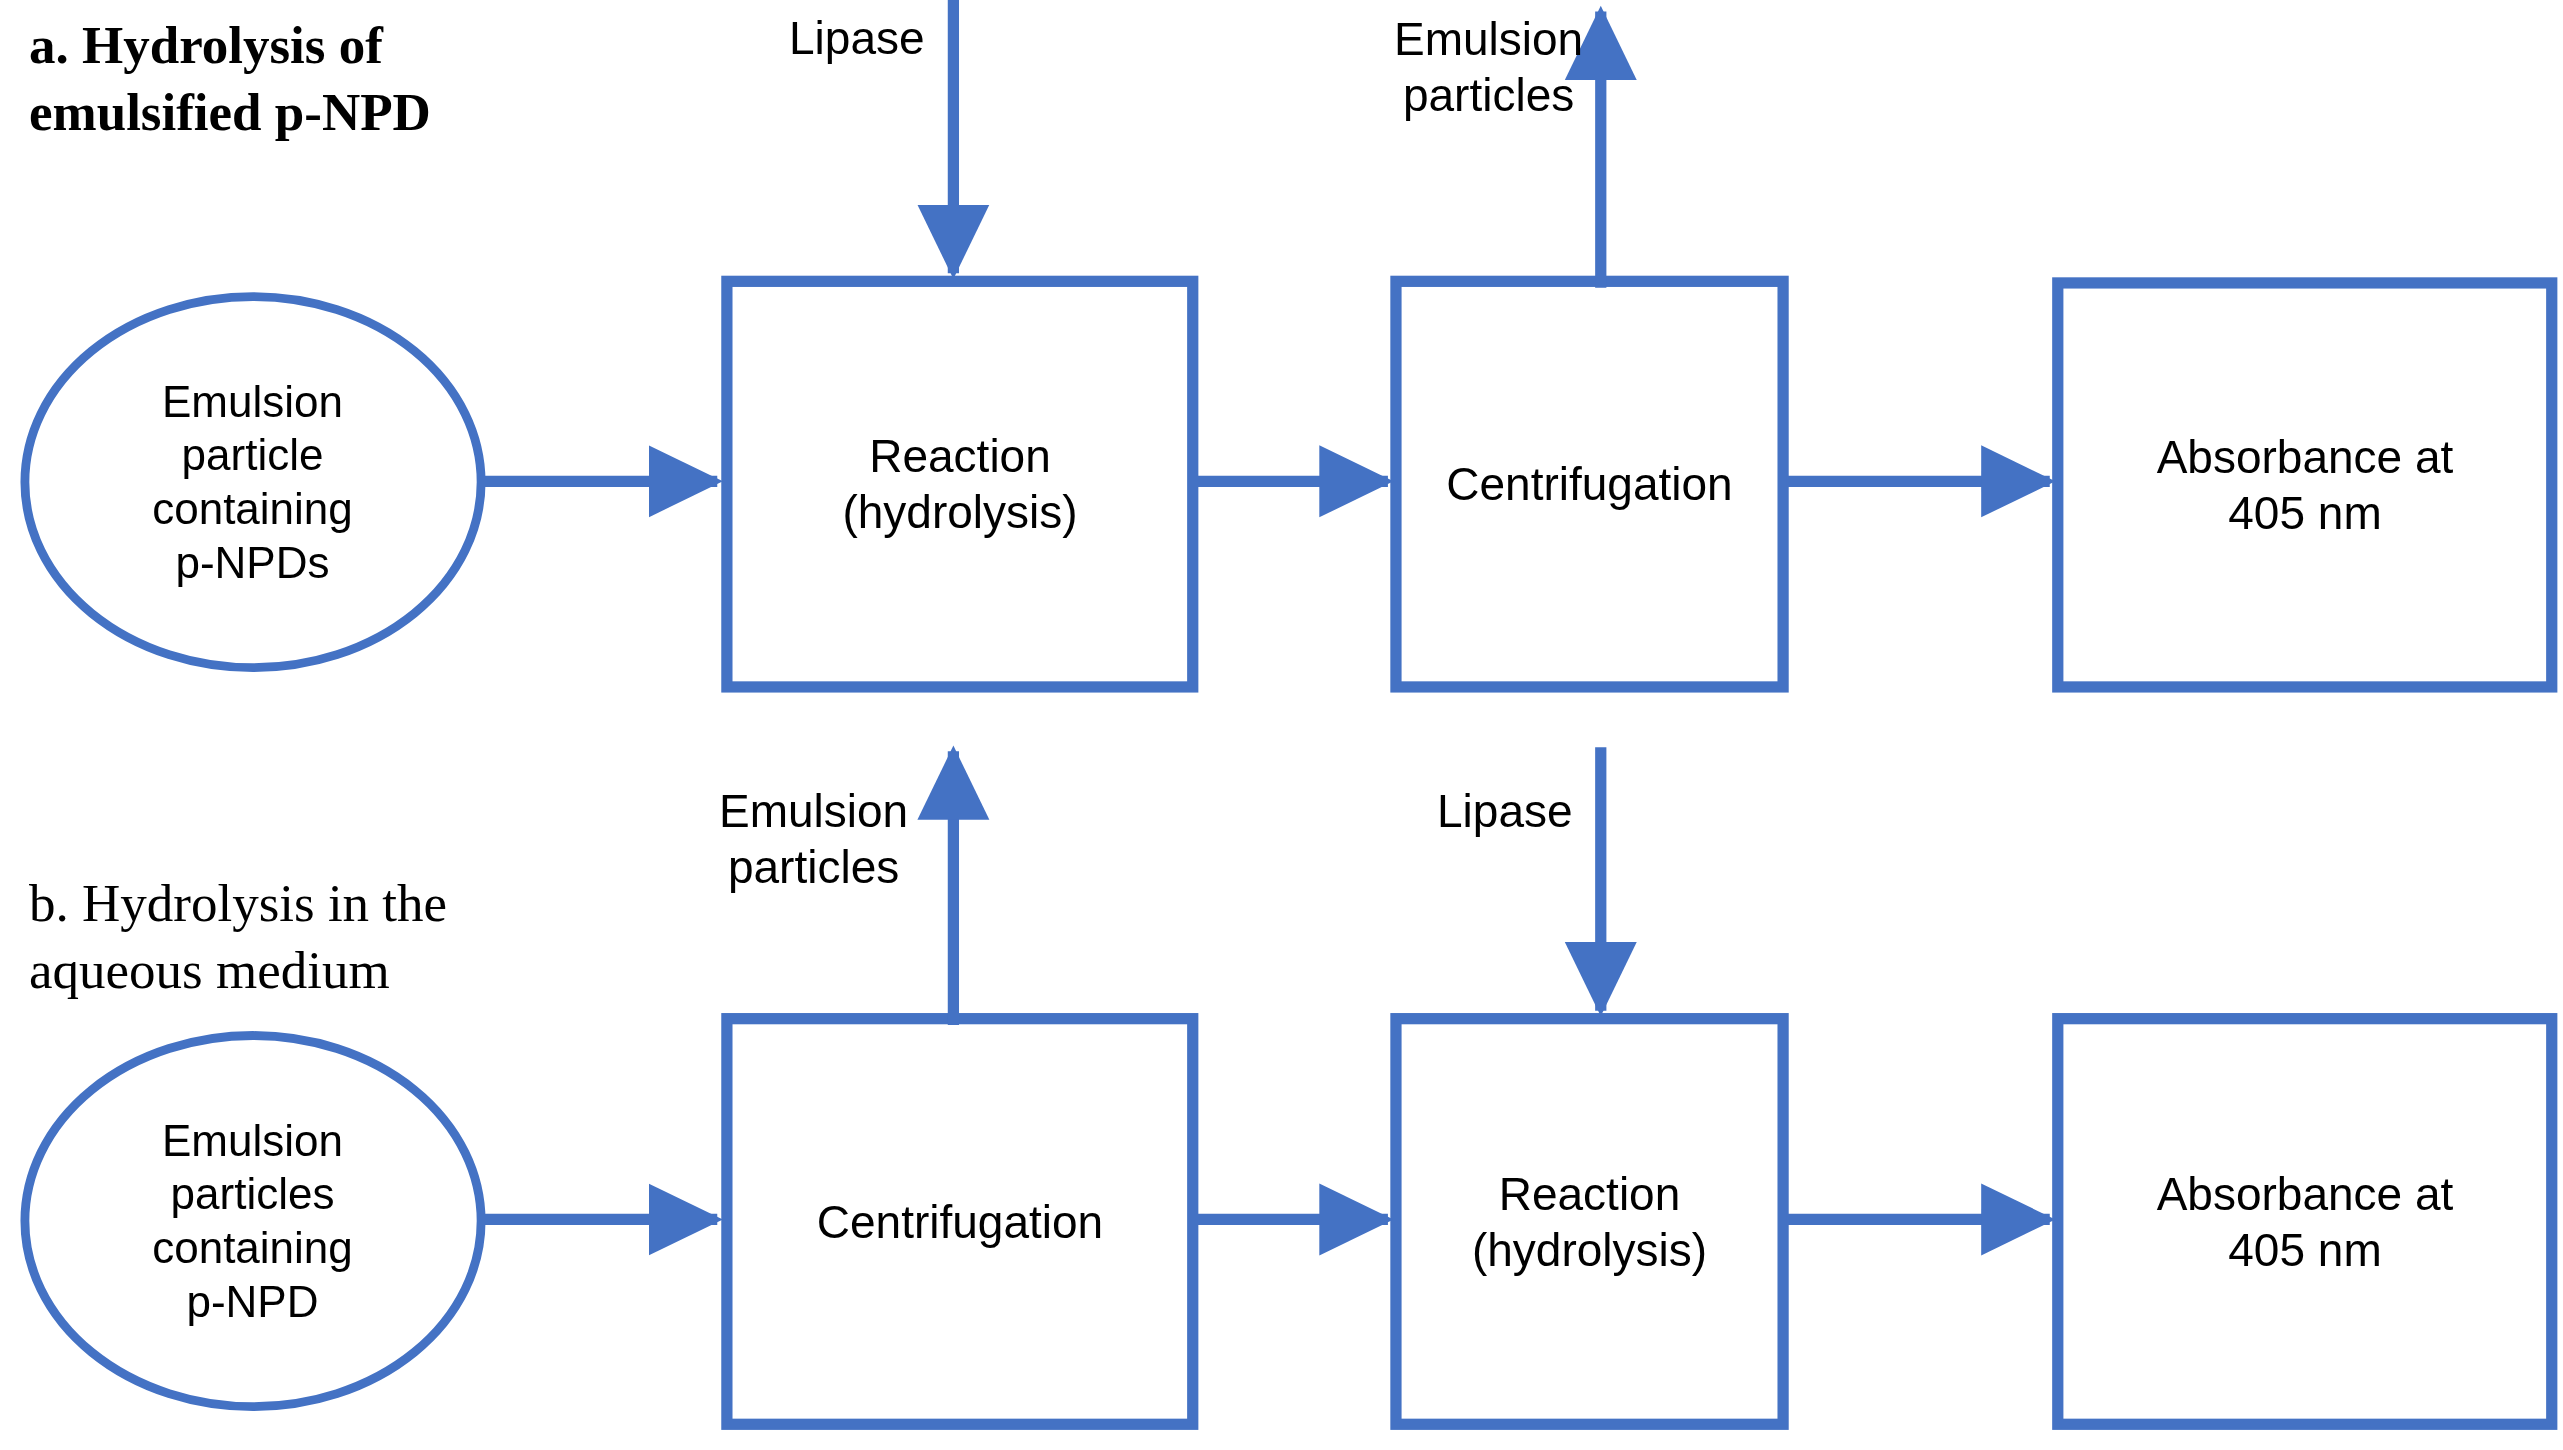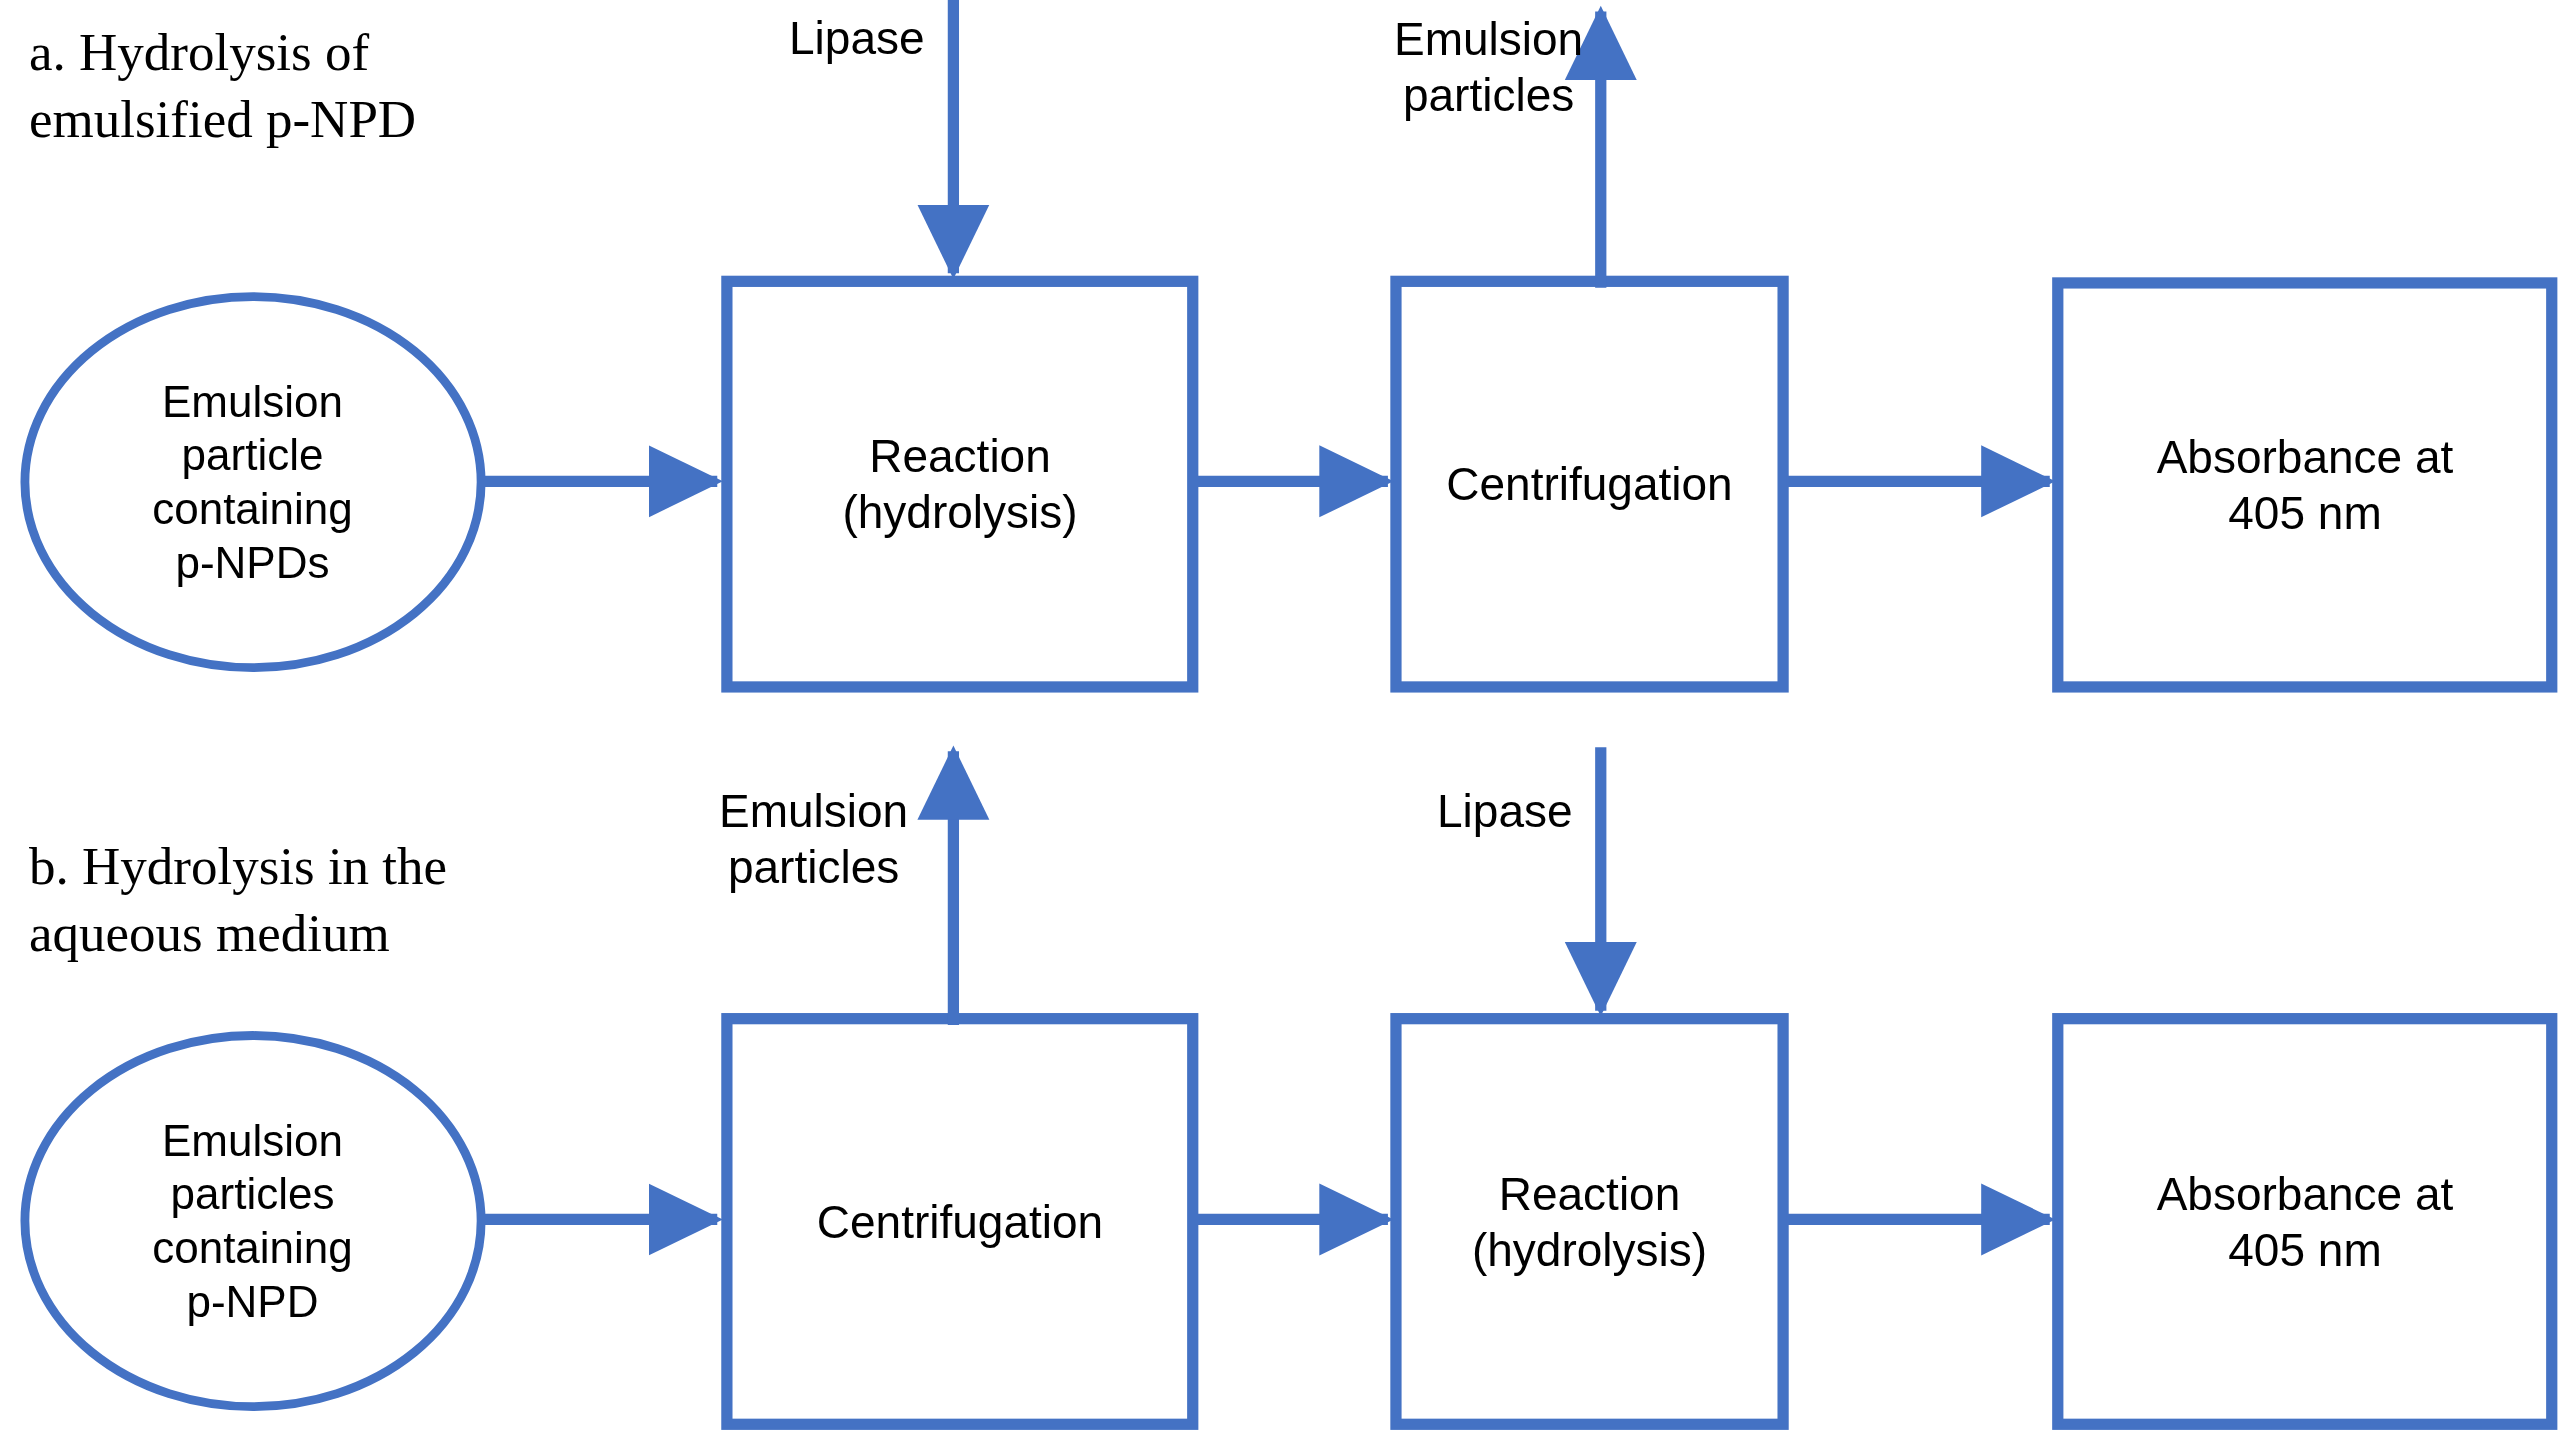--- a/index.html
+++ b/index.html
@@ -104,42 +104,42 @@
 
     <line x1="1489" y1="1518" x2="1728" y2="1518" stroke="#4472C4" stroke-width="14" marker-end="url(#arrowR)"></line>
 
     <line x1="2224" y1="1518" x2="2552" y2="1518" stroke="#4472C4" stroke-width="14" marker-end="url(#arrowR)"></line>
 
     <line x1="1187" y1="1276" x2="1187" y2="935" stroke="#4472C4" stroke-width="14" marker-end="url(#arrowU)"></line>
 
     <line x1="1993" y1="930" x2="1993" y2="1258" stroke="#4472C4" stroke-width="14" marker-end="url(#arrowD)"></line>
   </svg>
 
-  <div class="section-title" style="left:29px; top:19px; width:498px;">a. Hydrolysis of
+  <div class="section-title" style="left:29px; top:12px; width:498px;font-weight:bold;">a. Hydrolysis of
 emulsified p-NPD</div>
 
   <div class="node-text ellipse-label" style="left:76px; top:331px; width:353px; height:302px;">Emulsion
 particle
 containing
 p-NPDs</div>
 
   <div class="node-text box-label" style="left:727px; top:281px; width:466px; height:406px;">Reaction
 (hydrolysis)</div>
 
   <div class="node-text box-label" style="left:1396px; top:281px; width:387px; height:406px;">Centrifugation</div>
 
   <div class="node-text box-label" style="left:2058px; top:283px; width:494px; height:404px;">Absorbance at
 405 nm</div>
 
   <div class="edge-label" style="left:789px; top:9.6px;">Lipase</div>
 
   <div class="edge-label" style="left:1394px; top:11.2px;">Emulsion
 particles</div>
 
-  <div class="section-title" style="left:29px; top:833px; width:546px;">b. Hydrolysis in the
+  <div class="section-title" style="left:29px; top:870px; width:546px;">b. Hydrolysis in the
 aqueous medium</div>
 
   <div class="node-text ellipse-label" style="left:76px; top:1070px; width:353px; height:302px;">Emulsion
 particles
 containing
 p-NPD</div>
 
   <div class="node-text box-label" style="left:727px; top:1019px; width:466px; height:406px;">Centrifugation</div>
 
   <div class="node-text box-label" style="left:1396px; top:1019px; width:387px; height:406px;">Reaction

